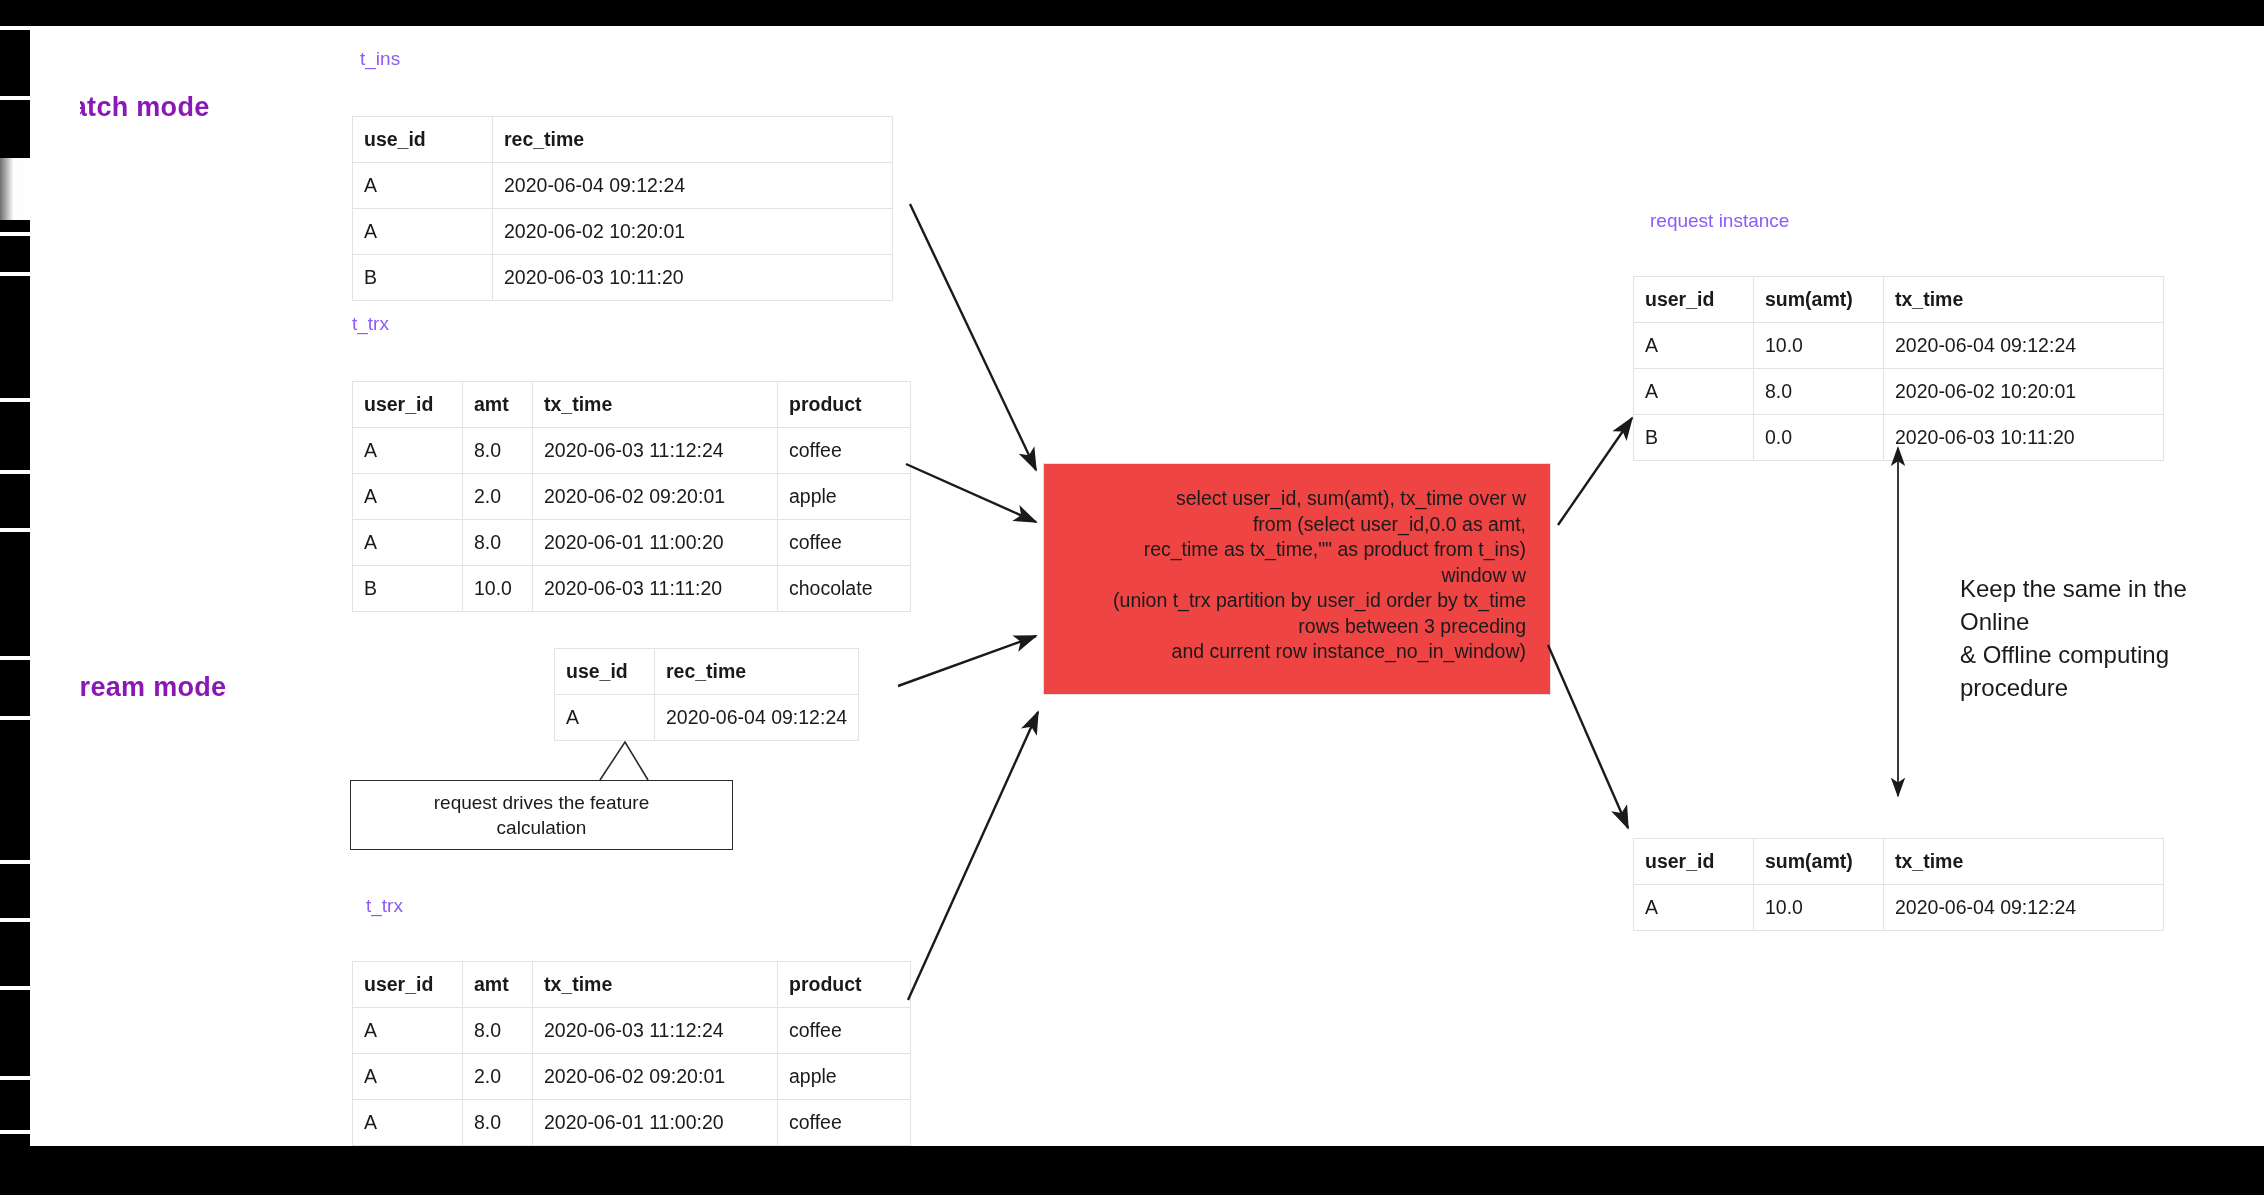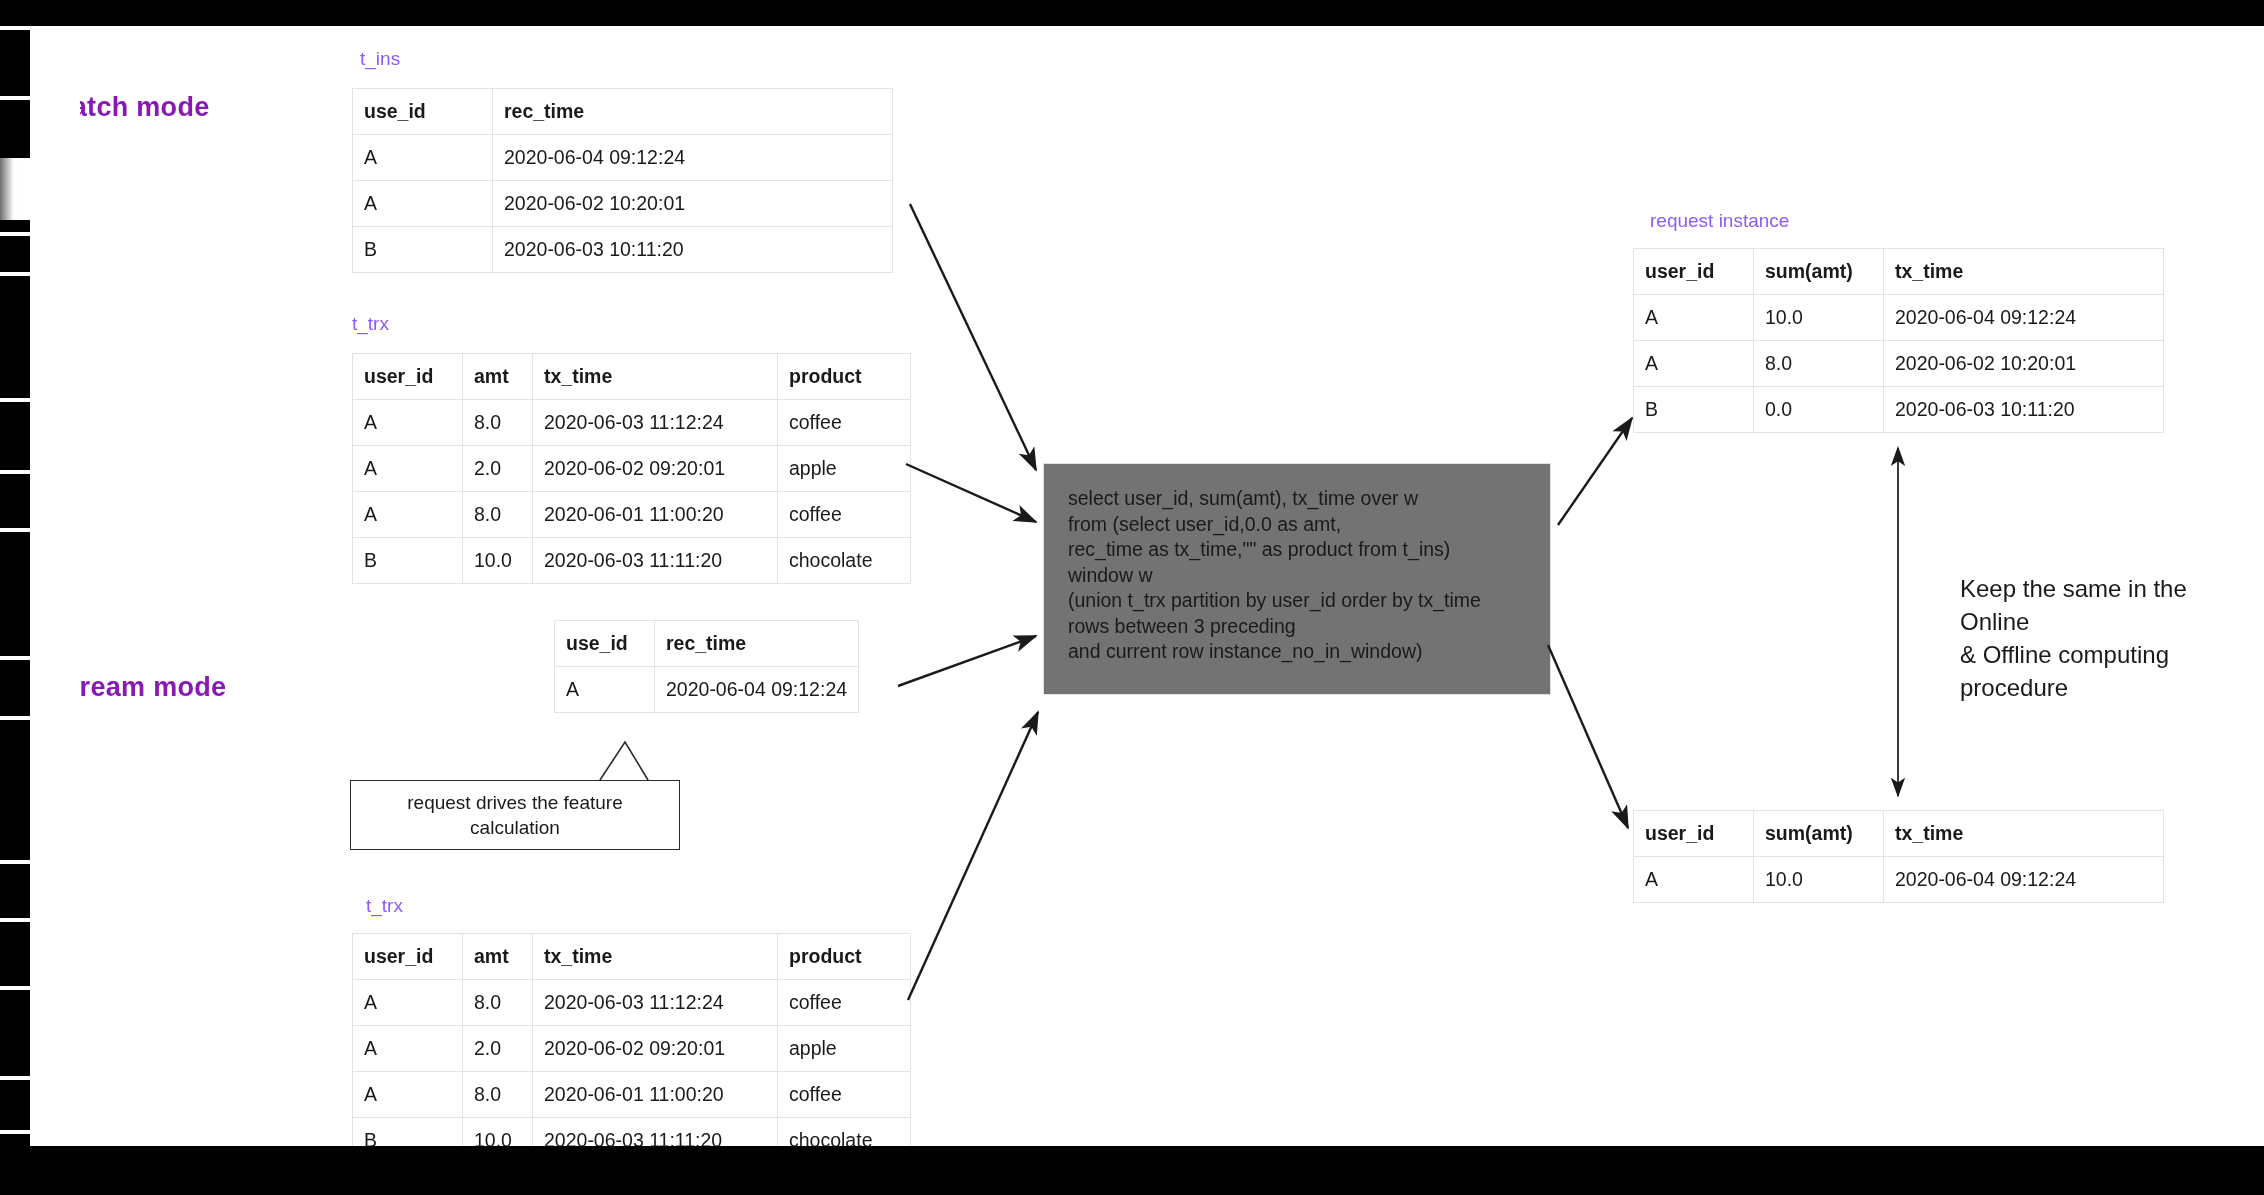--- a/index.html
+++ b/index.html
@@ -72,39 +72,41 @@
     white-space: nowrap;
   }
 
   
   table.dt {
     border-collapse: collapse;
     background: #ffffff;
     font-size: 19.5px;
     color: #1a1a1a;
     table-layout: fixed;
+    margin-top: 28px;
   }
   table.dt th, table.dt td {
     border: 1px solid #e3e3e3;
     text-align: left;
     padding: 0 11px;
     height: 45px;
     vertical-align: middle;
     white-space: nowrap;
     overflow: hidden;
   }
   table.dt th { font-weight: bold; }
   table.dt td { font-weight: normal; }
 
   
   .sql-box {
     border: 1px solid #e0e0e0;
-    background: #737373;
+    background: #ef4444;
     padding: 22px 24px 24px 24px;
     box-sizing: border-box;
+    text-align: right;
   }
   .sql-box pre {
     margin: 0;
     font-family: "Liberation Sans", sans-serif;
     font-size: 19.5px;
     line-height: 25.5px;
     color: #1a1a1a;
     white-space: pre;
   }
 
@@ -253,21 +255,21 @@
         </thead>
         <tbody>
           <tr>
             <td>A</td>
             <td>2020-06-04 09:12:24</td>
           </tr>
         </tbody>
       </table>
   </div>
 
-  <div class="node callout" style="left:350px; top:780px; width:330px; height:70px;">
+  <div class="node callout" style="left:350px; top:780px; width:383px; height:70px;">
     <span>request drives the feature<br>calculation</span>
   </div>
 
   <div class="node caption" style="left:366px; top:895px;">t_trx</div>
   <div class="node" style="left:352px; top:933px;">
     <table class="dt">
         <colgroup>
           <col style="width: 110px;">
           <col style="width: 70px;">
           <col style="width: 245px;">

